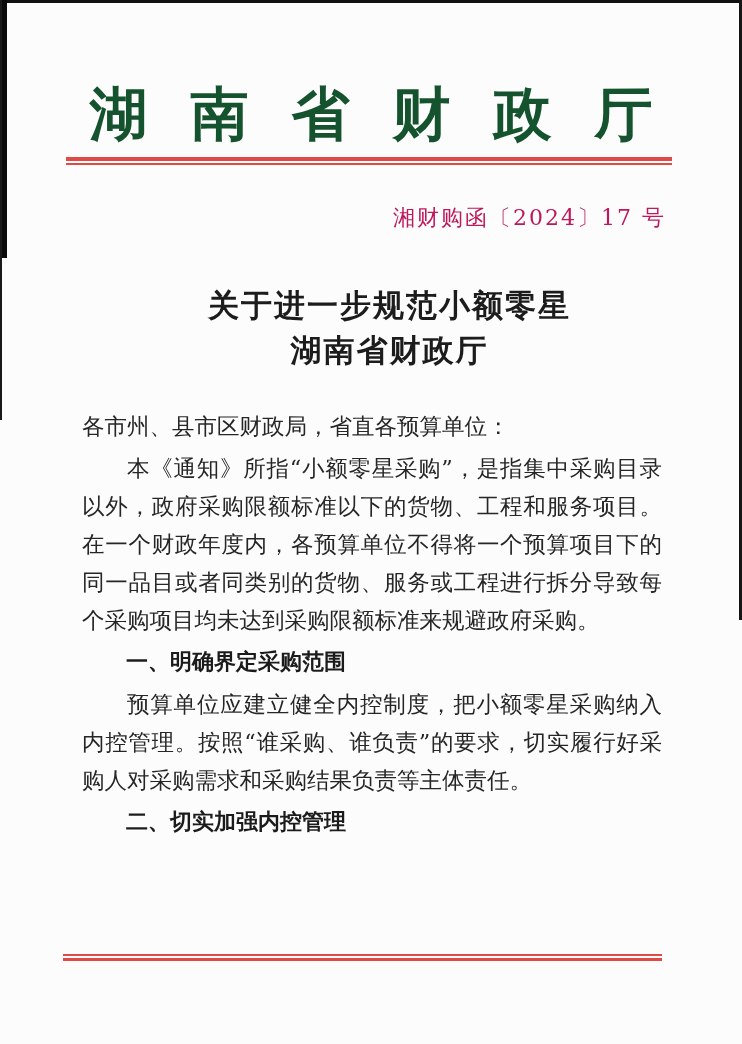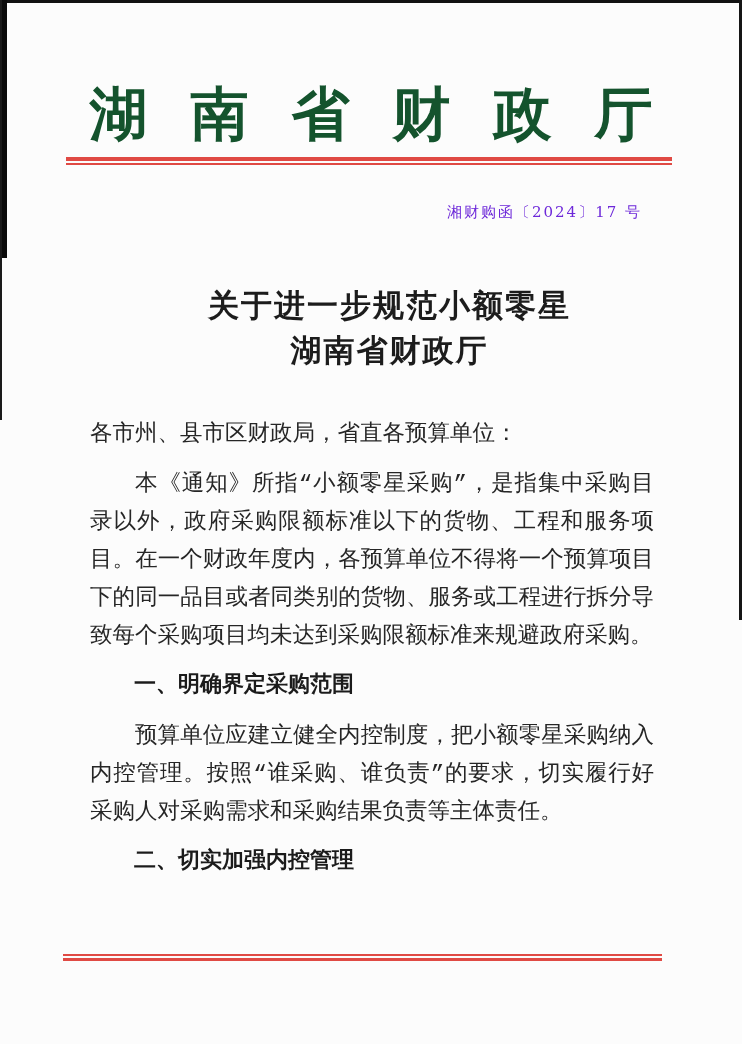--- a/index.html
+++ b/index.html
@@ -47,23 +47,23 @@
   .header-divider {
     position: absolute;
     top: 157px; left: 66px;
     width: 606px;
   }
   .header-divider .thick { height: 4px; background: #e04a44; }
   .header-divider .gap   { height: 2px; background: transparent; }
   .header-divider .thin  { height: 2px; background: #e04a44; }
   .doc-number {
     position: absolute;
-    top: 203px; right: 100px;
-    font-size: 15px;
-    color: #6d28d9;
+    top: 203px; right: 76px;
+    font-size: 22px;
+    color: #be185d;
     letter-spacing: 2px;
     white-space: nowrap;
   }
   .doc-title {
     position: absolute;
     top: 283px; left: 0; right: 0;
     text-align: center;
     font-size: 31px;
     font-weight: bold;
     color: #1c1c1c;
@@ -73,23 +73,22 @@
   }
   .body-block {
     position: absolute;
     top: 403px; left: 78px;
     width: 588px;
     font-size: 22.5px;
     color: #262626;
     line-height: 38px;
   }
   .body-block p {
-    margin: 12px;
+    margin: 4px;
     text-align: justify;
-    font-family: Liberation Mono, monospace;
   }
   .indent { text-indent: 2em; }
   .section-heading {
     font-weight: bold;
     font-family: "DejaVu Sans", "Liberation Sans", sans-serif;
     font-size: 22px;
     color: #1b1b1b;
   }
   .footer-divider {
     position: absolute;

